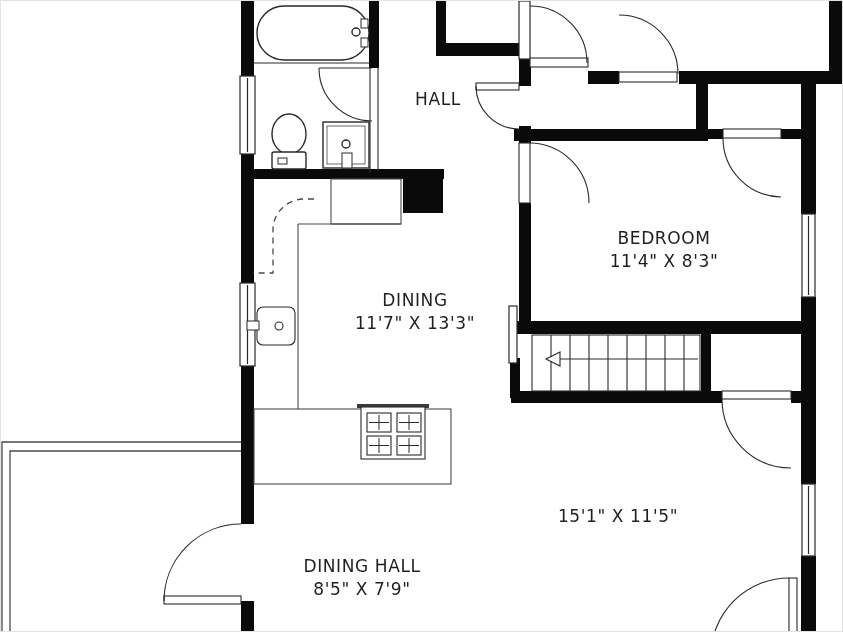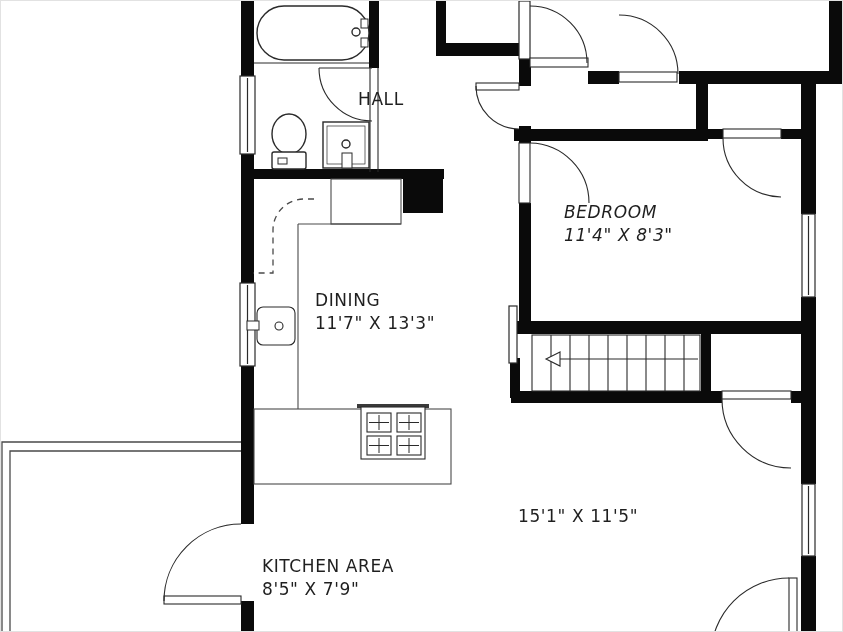--- a/index.html
+++ b/index.html
@@ -3,21 +3,21 @@
 <meta charset="utf-8">
 <style>
   html,body{margin:0;padding:0;background:#ffffff;}
   .canvas{
     position:relative;width:843px;height:632px;background:#ffffff;
     overflow:hidden;border:1px solid #e2e2e2;box-sizing:border-box;
     font-family:"DejaVu Sans","Liberation Sans",sans-serif;
   }
   .plan-svg{position:absolute;left:0;top:0;}
   .room-label{
-    position:absolute;text-align:left;color:#1f1f1f;
+    position:absolute;text-align:center;color:#1f1f1f;
     font-size:17px;line-height:23px;letter-spacing:.6px;white-space:nowrap;
   }
   .room-label .dims{font-size:17px;}
 </style>
 </head>
 <body>
 
 <div class="canvas">
 
 <svg class="plan-svg" width="843" height="632" viewBox="0 0 843 632">
@@ -217,32 +217,32 @@
     <path d="M 1 632 L 1 441 L 240 441"></path>
     <path d="M 9 632 L 9 450 L 240 450"></path>
   </g>
 
 </svg>
 
 <div class="room-label" style="left:357px;top:87px;width:160px;">
   <div>HALL</div>
 </div>
 
-<div class="room-label" style="left:563px;top:200px;width:200px;font-style:italic;">
+<div class="room-label" style="left:563px;top:226px;width:200px;">
   <div>BEDROOM</div>
   <div class="dims">11'4" X 8'3"</div>
 </div>
 
 <div class="room-label" style="left:314px;top:288px;width:200px;">
   <div>DINING</div>
   <div class="dims">11'7" X 13'3"</div>
 </div>
 
 <div class="room-label" style="left:517px;top:504px;width:200px;">
   <div class="dims">15'1" X 11'5"</div>
 </div>
 
 <div class="room-label" style="left:261px;top:554px;width:200px;">
-  <div>KITCHEN AREA</div>
+  <div>DINING HALL</div>
   <div class="dims">8'5" X 7'9"</div>
 </div>
 
 </div>
 
 </body></html>

